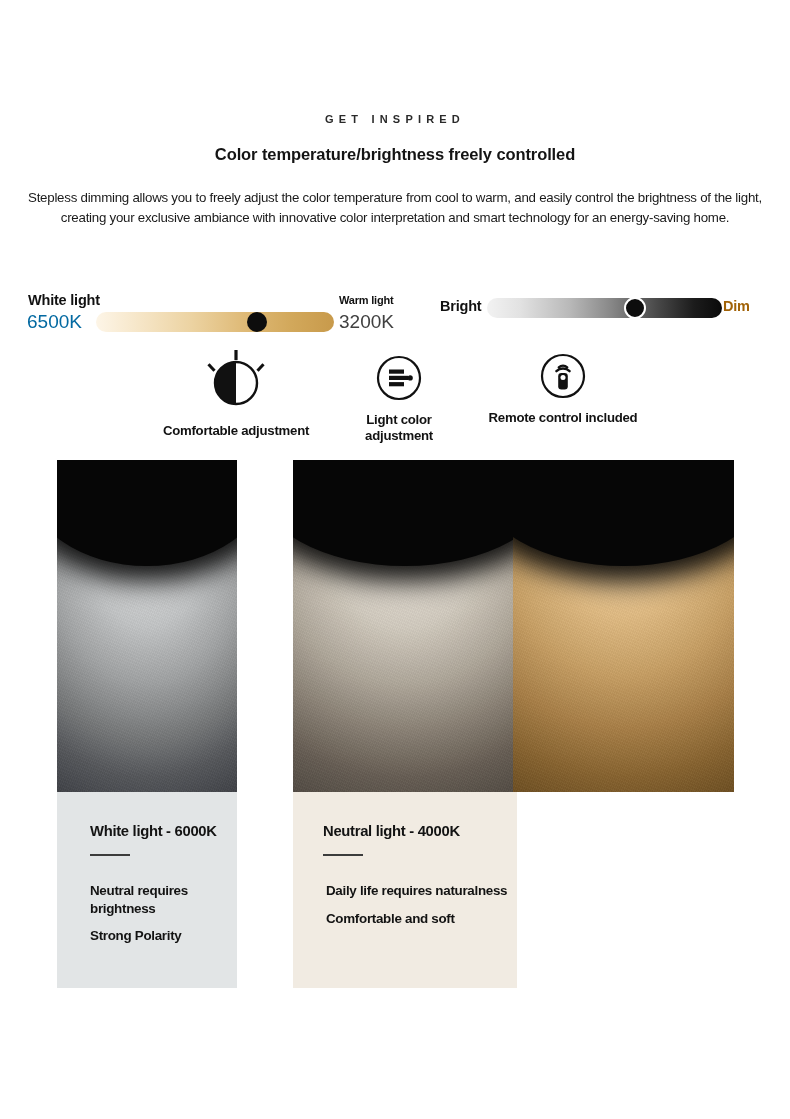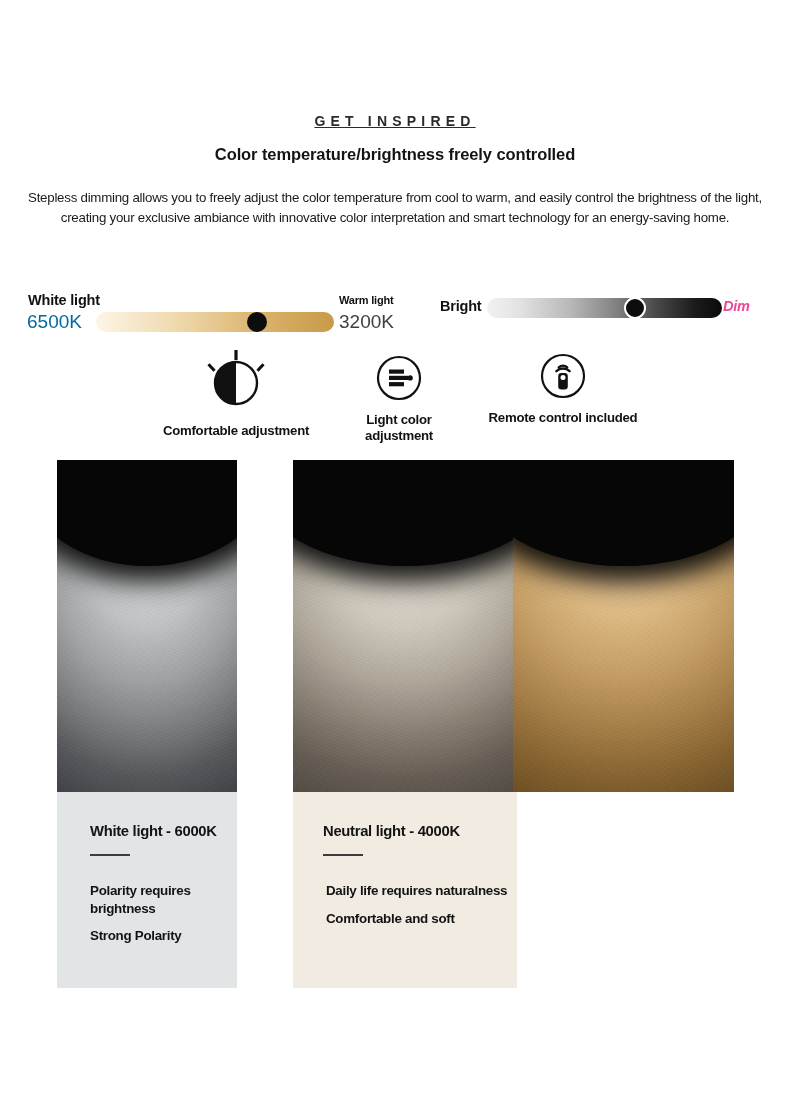--- a/index.html
+++ b/index.html
@@ -11,25 +11,24 @@
     color: #1b1b1b;
     position: relative;
     overflow: hidden;
   }
 
   
   .eyebrow {
     position: absolute;
     top: 113px; left: 0; width: 790px;
     text-align: center;
-    font-size: 14px;
+    font-size: 11px;
     font-weight: 700;
     letter-spacing: 5.2px;
     color: #2a2a2a;
-    text-decoration: underline;
   }
   .headline {
     position: absolute;
     top: 145px; left: 0; width: 790px;
     text-align: center;
     font-size: 16.5px;
     font-weight: 600;
     color: #141414;
     letter-spacing: -0.1px;
   }
@@ -76,21 +75,21 @@
     background: #0d0d0d;
   }
 
   .br-group { position: absolute; left: 420px; top: 0; width: 370px; height: 48px; }
   .br-label-left {
     position: absolute; left: 20px; top: 14px;
     font-size: 14.5px; font-weight: 700; color: #111; letter-spacing: -0.2px;
   }
   .br-label-right {
     position: absolute; left: 303px; top: 14px;
-    font-size: 14.5px; font-weight: 700; color: #ec4899; letter-spacing: -0.2px; font-style: italic;
+    font-size: 14.5px; font-weight: 700; color: #a16207; letter-spacing: -0.2px;
   }
   .br-track {
     position: absolute; left: 67px; top: 14px;
     width: 235px; height: 20px; border-radius: 10px;
     background: linear-gradient(to right,
       #f2f2f2 0%, #e2e2e2 14%, #b9b9b9 35%, #8a8a8a 52%, #4a4a4a 72%, #1c1c1c 88%, #0a0a0a 100%);
   }
   .br-thumb {
     position: absolute; left: 624px; top: 13px;
     width: 22px; height: 22px; border-radius: 50%;
@@ -256,21 +255,21 @@
   <div class="card" id="card-0">
     <div class="photo" id="photo-0">
       <div class="wash"></div>
       <div class="grain"></div>
       <div class="hood"></div>
     </div>
     <div class="body">
       <div class="card-title">White light - 6000K</div>
       <div class="rule"></div>
       <div class="bullets">
-        <div class="bullet">Polarity requires brightness</div>
+        <div class="bullet">Neutral requires brightness</div>
         <div class="bullet">Strong Polarity</div>
       </div>
     </div>
   </div>
 
   <div class="card" id="card-1">
     <div class="photo" id="photo-1">
       <div class="wash"></div>
       <div class="grain"></div>
       <div class="hood"></div>

